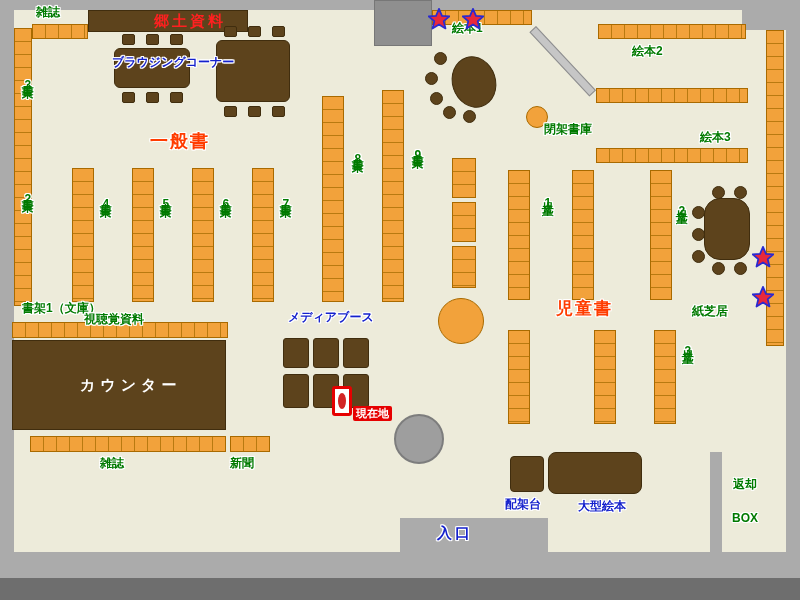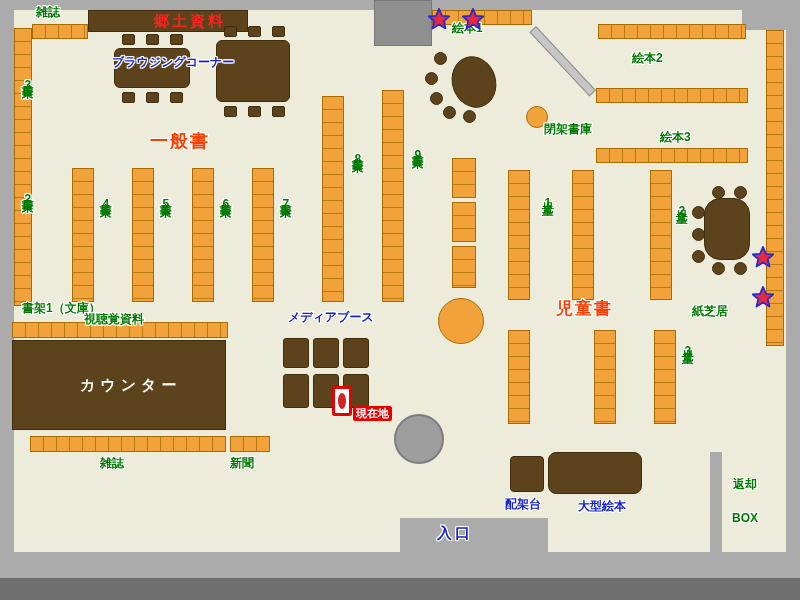--- a/index.html
+++ b/index.html
@@ -143,23 +143,23 @@
   <div class="lbl g v" style="left:20px;top:74px">書架3</div>
   <div class="lbl r" style="left:150px;top:131px">一般書</div>
   <div class="lbl g v" style="left:20px;top:188px">書架2</div>
   <div class="lbl g v" style="left:98px;top:193px">書架4</div>
   <div class="lbl g v" style="left:158px;top:193px">書架5</div>
   <div class="lbl g v" style="left:218px;top:193px">書架6</div>
   <div class="lbl g v" style="left:278px;top:193px">書架7</div>
   <div class="lbl g v" style="left:350px;top:148px">書架8</div>
   <div class="lbl g v" style="left:410px;top:144px">書架9</div>
   <div class="lbl g" style="left:452px;top:22px">絵本1</div>
-  <div class="lbl g" style="left:632px;top:52px">絵本2</div>
+  <div class="lbl g" style="left:632px;top:45px">絵本2</div>
   <div class="lbl g" style="left:544px;top:123px">閉架書庫</div>
-  <div class="lbl g" style="left:660px;top:131px">絵本3</div>
+  <div class="lbl g" style="left:700px;top:131px">絵本3</div>
   <div class="lbl g v" style="left:540px;top:192px">児童1</div>
   <div class="lbl g v" style="left:674px;top:200px">児童2</div>
   <div class="lbl r" style="left:556px;top:299px;font-size:17px">児童書</div>
   <div class="lbl g v" style="left:680px;top:340px">児童3</div>
   <div class="lbl g" style="left:692px;top:305px">紙芝居</div>
   <div class="lbl g" style="left:22px;top:302px">書架1（文庫）</div>
   <div class="lbl g" style="left:84px;top:313px">視聴覚資料</div>
   <div class="lbl b" style="left:288px;top:311px">メディアブース</div>
   <div class="lbl white" style="left:80px;top:376px">カウンター</div>
   <div class="lbl cur" style="left:353px;top:406px">現在地</div>

